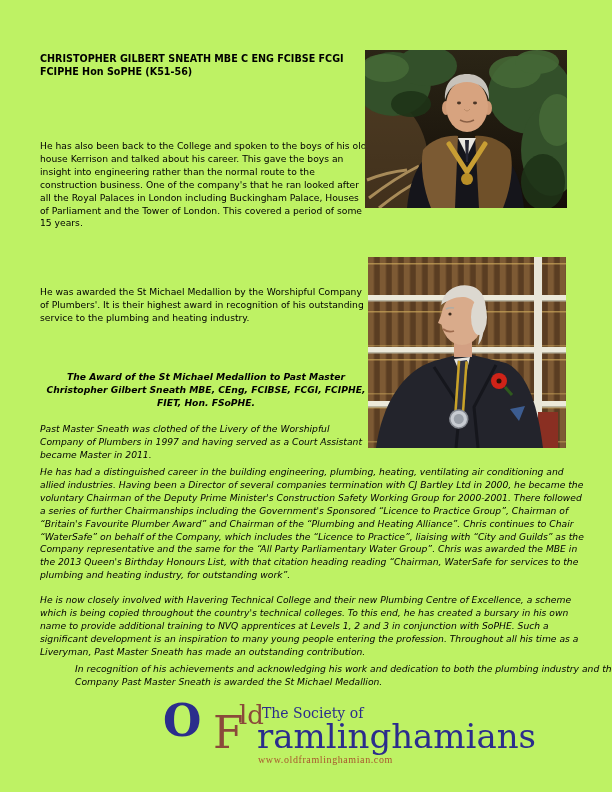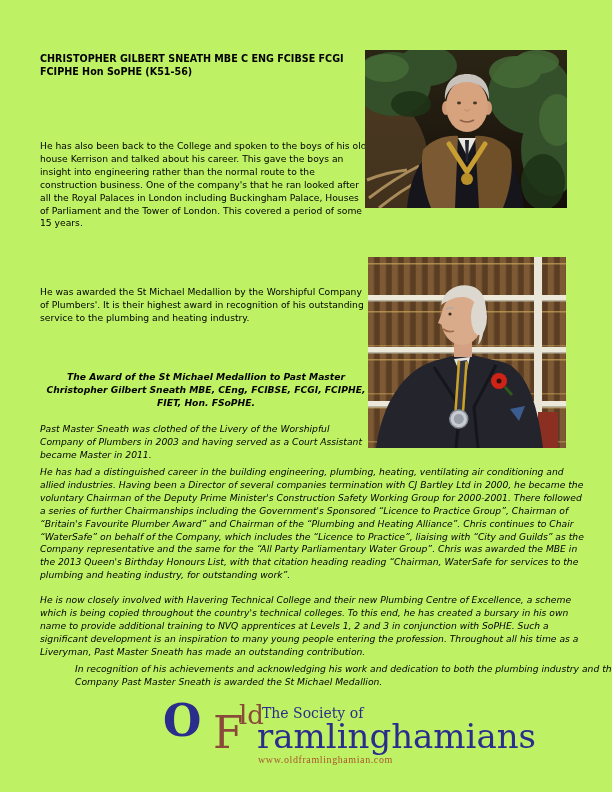--- a/index.html
+++ b/index.html
@@ -51,21 +51,21 @@
 </head>
 <body>
 
 <div id="page">
 
   <div class="pg" id="title">CHRISTOPHER GILBERT SNEATH MBE C ENG FCIBSE FCGI FCIPHE Hon SoPHE (K51-56)</div>
 
   <div class="pg" id="p2">He has also been back to the College and spoken to the boys of his old house Kerrison and talked about his career.  This gave the boys an insight into engineering rather than the normal route to the construction business. One of the company's that he ran looked after all the Royal Palaces in London including Buckingham Palace, Houses of Parliament and the Tower of London. This covered a period of some 15 years.</div>
   <div class="pg" id="p4">He was awarded the St Michael Medallion by the Worshipful Company of Plumbers'.  It is their highest award in recognition of his outstanding service to the plumbing and heating industry.</div>
   <div class="pg" id="p6">The Award of the St Michael Medallion to Past Master Christopher Gilbert Sneath MBE, CEng, FCIBSE, FCGI, FCIPHE, FIET, Hon. FSoPHE.</div>
-  <div class="pg" id="p7">Past Master Sneath was clothed of the Livery of the Worshipful Company of Plumbers in 2003 and having served as a Court Assistant became Master in 2011.</div>
+  <div class="pg" id="p7">Past Master Sneath was clothed of the Livery of the Worshipful Company of Plumbers in 1997 and having served as a Court Assistant became Master in 2011.</div>
   <div class="pg" id="p8">He has had a distinguished career in the building engineering, plumbing, heating, ventilating air conditioning and allied industries. Having been a Director of several companies termination with CJ Bartley Ltd in 2000, he became the voluntary Chairman of the Deputy Prime Minister's Construction Safety Working Group for 2000-2001. There followed a series of further Chairmanships including the Government's Sponsored “Licence to Practice Group”, Chairman of “Britain's Favourite Plumber Award” and Chairman of the “Plumbing and Heating Alliance”.  Chris continues to Chair “WaterSafe” on behalf of the Company, which includes the “Licence to Practice”, liaising with “City and Guilds” as the Company representative and the same for the “All Party Parliamentary Water Group”. Chris was awarded the MBE in the 2013 Queen's Birthday Honours List, with that citation heading reading “Chairman, WaterSafe for services to the plumbing and heating industry, for outstanding work”.</div>
   <div class="pg" id="p9">He is now closely involved with Havering Technical College and their new Plumbing Centre of Excellence, a scheme which is being copied throughout the country's technical colleges. To this end, he has created a bursary in his own name to provide additional training to NVQ apprentices at Levels 1, 2 and 3 in conjunction with SoPHE. Such a significant development is an inspiration to many young people entering the profession. Throughout all his time as a Liveryman, Past Master Sneath has made an outstanding contribution.</div>
   <div class="pg" id="p10">In recognition of his achievements and acknowledging his work and dedication to both the plumbing industry and the Company Past Master Sneath is awarded the St Michael Medallion.</div>
 
   <div class="photo" id="photo1">
     <svg viewBox="0 0 202 158" preserveAspectRatio="none">
       <defs>
         <linearGradient id="bg1" x1="0" y1="0" x2="0" y2="1">
           <stop offset="0" stop-color="#2b2516"></stop>
           <stop offset="1" stop-color="#140e08"></stop>

